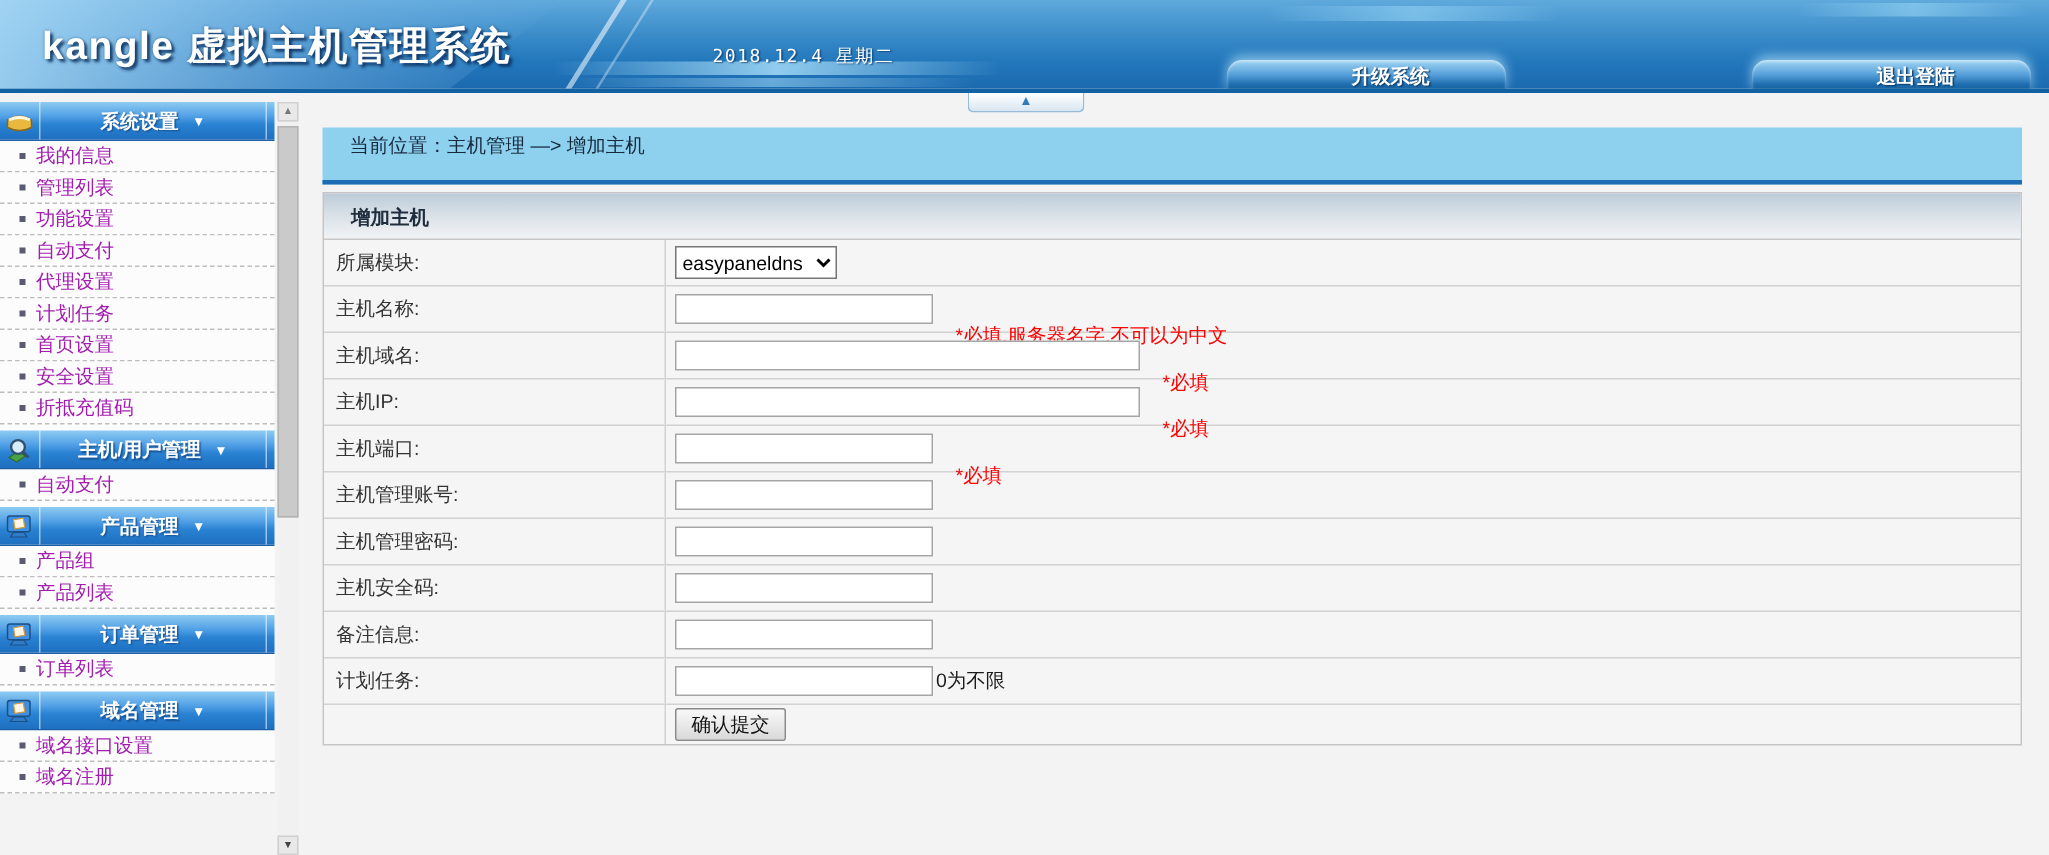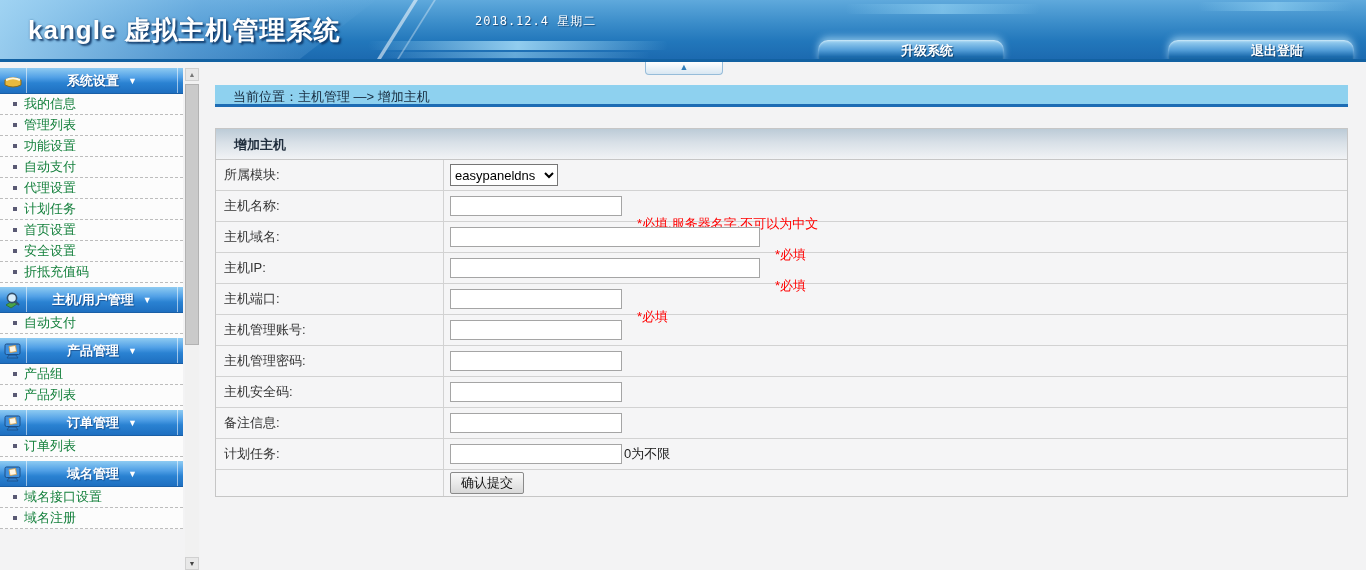--- a/index.html
+++ b/index.html
@@ -15,21 +15,21 @@
     clip-path:polygon(0 0, 100% 0, 80% 100%, 0 100%); }
   .diag1 { position:absolute; left:392px; top:-10px; width:4px; height:90px; background:rgba(255,255,255,.55); transform:skewX(-32deg); }
   .diag2 { position:absolute; left:412px; top:-10px; width:2px; height:90px; background:rgba(255,255,255,.35); transform:skewX(-32deg); }
   .streak { position:absolute; border-radius:5px; }
   .s1 { left:368px; top:41px; width:300px; height:9px; background:linear-gradient(90deg,rgba(160,215,245,0),rgba(165,220,248,.85),rgba(160,215,245,0)); }
   .s2 { left:380px; top:52px; width:270px; height:6px; background:linear-gradient(90deg,rgba(160,215,245,0),rgba(150,210,242,.6),rgba(160,215,245,0)); }
   .s3 { left:845px; top:4px; width:195px; height:10px; background:linear-gradient(90deg,rgba(160,215,245,0),rgba(140,205,240,.7),rgba(160,215,245,0)); }
   .s4 { left:1198px; top:2px; width:155px; height:9px; background:linear-gradient(90deg,rgba(160,215,245,0),rgba(140,205,240,.7),rgba(160,215,245,0)); }
   .logo { position:absolute; left:28px; top:13px; font-size:26px; font-weight:bold; color:#ffffff;
     letter-spacing:1px; text-shadow:2px 2px 2px rgba(8,45,90,.85), 0 0 2px rgba(20,70,120,.6); }
-  .date { position:absolute; left:475px; top:13px; font-size:12px; color:#ffffff;
+  .date { position:absolute; left:475px; top:29px; font-size:12px; color:#ffffff;
     font-family:"DejaVu Sans Mono","Liberation Mono",monospace; letter-spacing:1px; text-shadow:1px 1px 1px rgba(8,45,90,.7); }
   .top-btn { position:absolute; top:40px; width:186px; height:22px; line-height:21px; text-align:center;
     color:#fff; font-size:13px; font-weight:bold; cursor:pointer;
     background:linear-gradient(180deg,#a3d6f3 0%,#559fd9 45%,#1d6cae 75%,#145c95 100%);
     border-radius:10px 10px 2px 2px; text-shadow:1px 1px 1px #0a3a66;
     box-shadow:0 -3px 7px rgba(185,228,250,.65), inset 0 1px 2px rgba(255,255,255,.5);padding-left:32px; }
   .btn-upgrade { left:818px; }
   .btn-logout { left:1168px; }
 
   
@@ -45,33 +45,33 @@
   .sb-icon-box { width:27px; height:100%; display:flex; align-items:center; justify-content:center;
     border-right:1px solid rgba(255,255,255,.55); }
   .sb-title-box { flex:1; display:flex; align-items:center; justify-content:center; gap:9px;
     border-right:1px solid rgba(255,255,255,.55); height:100%; }
   .sb-title { color:#ffffff; font-size:13px; font-weight:bold; text-shadow:1px 1px 1px rgba(20,70,130,.8); }
   .sb-caret { color:#ffffff; font-size:9px; }
   .sb-edge { width:5px; height:100%; }
   .sb-item { display:flex; align-items:center; height:21px; padding-left:13px;
     border-bottom:1px dashed #bdbdbd; cursor:pointer; background:#fcfcfc; }
   .bullet { width:4px; height:4px; background:#5a5a74; margin-right:7px; flex:0 0 auto; }
-  .sb-item-label { font-size:13px; color:#15803d; }
+  .sb-item-label { font-size:13px; color:#a21caf; }
   .sb-gap { height:4px; }
 
   
   .sb-scroll { position:absolute; left:185px; top:68px; width:14px; height:502px; background:#f1f1f1; }
   .sb-scroll-btn { position:absolute; left:0; width:14px; height:13px; background:#e8e8e8; border:1px solid #d0d0d0;
     font-size:7px; color:#777; text-align:center; line-height:12px; cursor:pointer; }
   .sb-up { top:0; }
   .sb-down { bottom:0; color:#444; }
   .sb-thumb { position:absolute; left:0; top:16px; width:14px; height:261px; background:#cacaca; border:1px solid #b2b2b2; cursor:pointer; }
 
   
-  .breadcrumb { position:absolute; left:215px; top:85px; width:1133px; height:22px;
+  .breadcrumb { position:absolute; left:215px; top:85px; width:1133px; height:38px;
     background:#8ed1ef; border-bottom:3px solid #1d6cb4; line-height:24px; padding-left:18px;
     font-size:13px; color:#16293c; }
 
   .form-box { position:absolute; left:215px; top:128px; width:1133px;
     border:1px solid #c6c6c6; background:#f5f5f6; }
   .form-title { height:31px; line-height:31px; padding-left:18px; font-size:13px; font-weight:bold; color:#1f2d3d;
     background:linear-gradient(180deg,#bccbd7 0%,#d8e0e7 45%,#f1f3f5 100%); border-bottom:1px solid #c6c6c6; }
   .form-row { display:flex; align-items:stretch; height:31px; border-bottom:1px solid #d2d2d2; }
   .form-row.last { border-bottom:none; height:26px; }
   .cell-label { width:228px; flex:0 0 auto; border-right:1px solid #d2d2d2;

